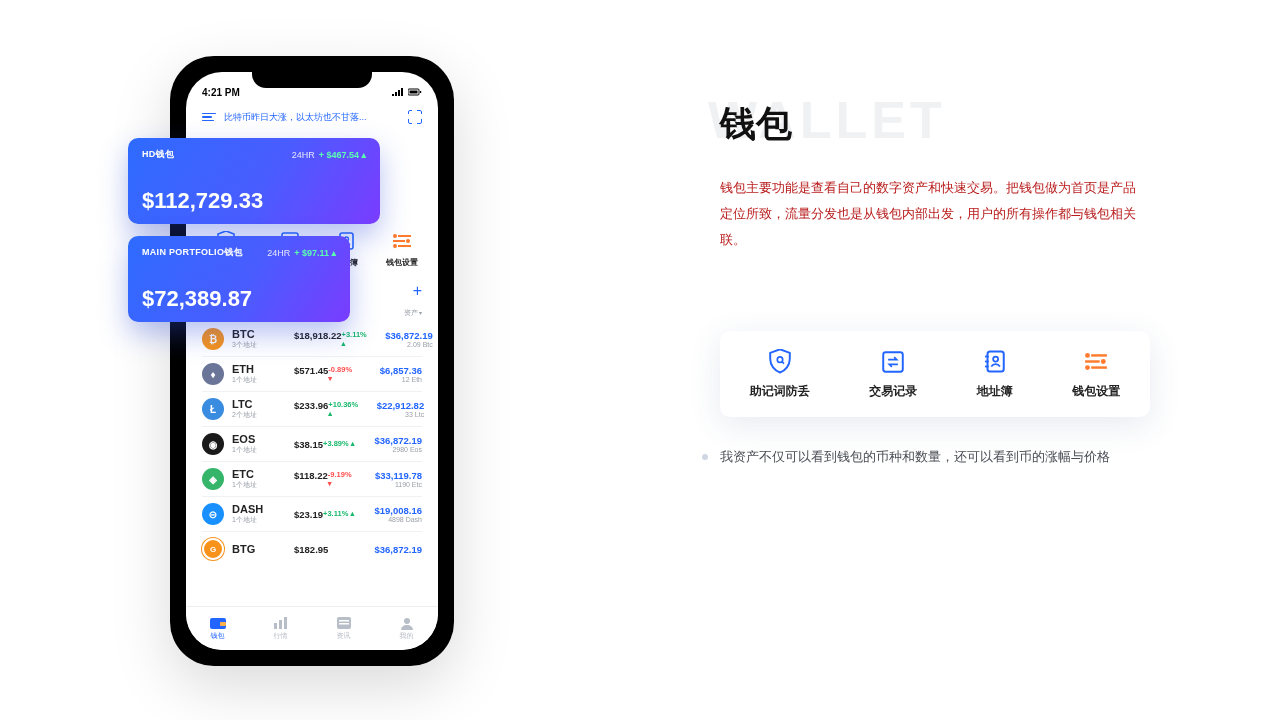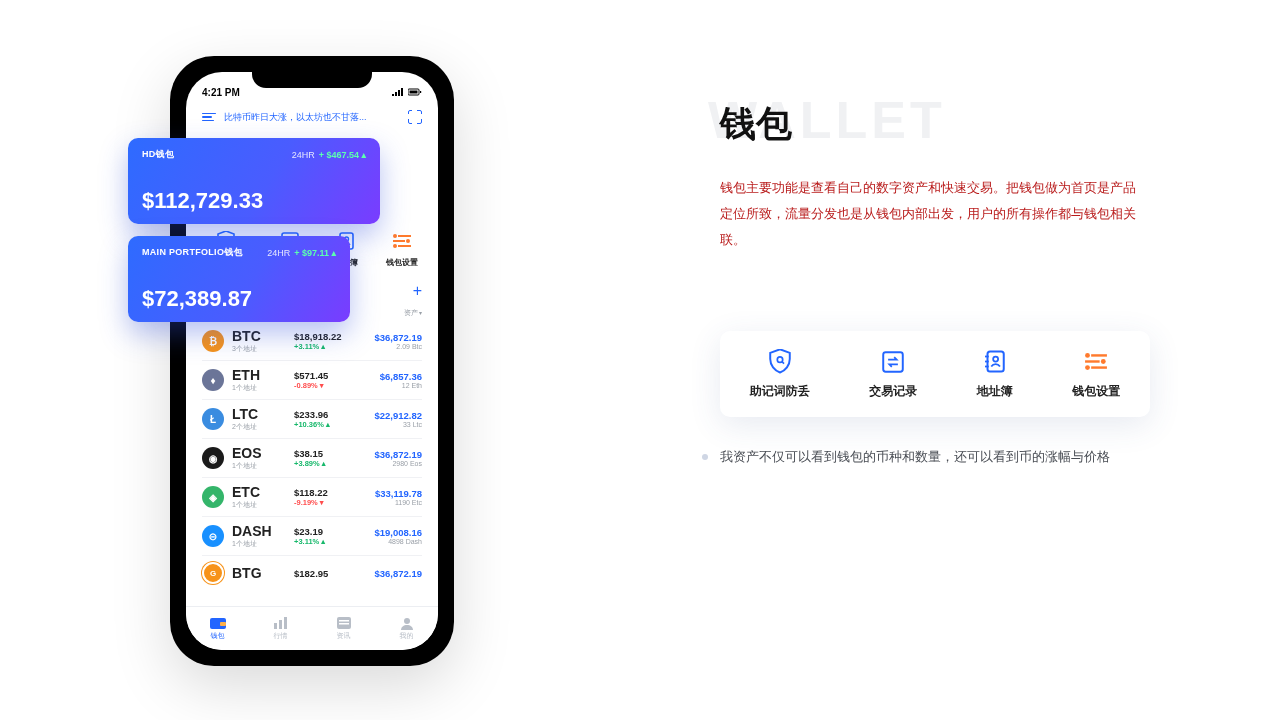--- a/index.html
+++ b/index.html
@@ -72,23 +72,23 @@
 .col-head{display:flex;font-size:7px;color:#9aa0a8;padding:2px 0 4px;}
 .col-head .c1{flex:0 0 92px;} .col-head .c2{flex:1;text-align:left;} .col-head .c3{flex:0 0 66px;text-align:right;}
 .col-head .tri{font-size:6px;margin-left:1px;}
 
 .asset-list{display:flex;flex-direction:column;}
 .asset-row{display:flex;align-items:center;padding:6px 0;border-top:0.5px solid #f0f1f4;}
 .asset-row:first-child{border-top:none;}
 .coin-ico{width:22px;height:22px;border-radius:50%;display:flex;align-items:center;justify-content:center;font-size:10px;font-weight:700;color:#fff;margin-right:8px;flex-shrink:0;}
 .c-btc{background:#f7931a;} .c-eth{background:#6b7598;} .c-ltc{background:#3a8ce0;} .c-eos{background:#1a1a1a;} .c-etc{background:#34b56a;} .c-dash{background:#1890ff;} .c-btg{background:#f7931a;border:2px solid #fff;box-shadow:0 0 0 1px #f7931a;box-sizing:border-box;font-size:8px;}
 .ar-col1{flex:0 0 62px;display:flex;flex-direction:column;}
-.ar-sym{font-size:14px;font-weight:700;color:#222;}
+.ar-sym{font-size:11px;font-weight:700;color:#222;}
 .ar-sub{font-size:7px;color:#9aa0a8;}
-.ar-col2{flex:1;text-align:left;display:flex;flex-direction:column;}
+.ar-col2{flex:1;text-align:left;display:flex;flex-direction:row;}
 .ar-price{font-size:9.5px;font-weight:700;color:#222;}
 .ar-pct{font-size:7.5px;font-weight:600;}
 .up{color:#17b86b;} .down{color:#ff4d4d;}
 .ar-col3{flex:0 0 66px;text-align:right;display:flex;flex-direction:column;}
 .ar-val{font-size:9.5px;font-weight:700;color:#2265ff;}
 .ar-qty{font-size:7px;color:#9aa0a8;}
 
 .tabbar{position:absolute;left:0;right:0;bottom:0;height:44px;background:#fff;border-top:0.5px solid #eceef2;display:flex;justify-content:space-around;align-items:center;border-radius:0 0 36px 36px;}
 .tab-item{display:flex;flex-direction:column;align-items:center;gap:1px;font-size:7px;color:#b8bec7;}
 .tab-item.active{color:#2265ff;}

